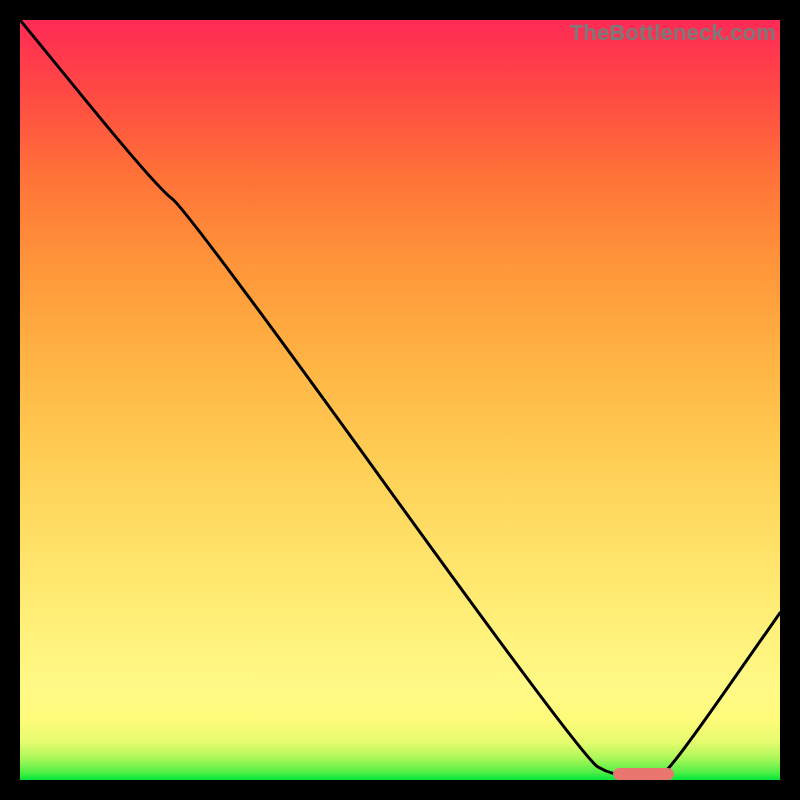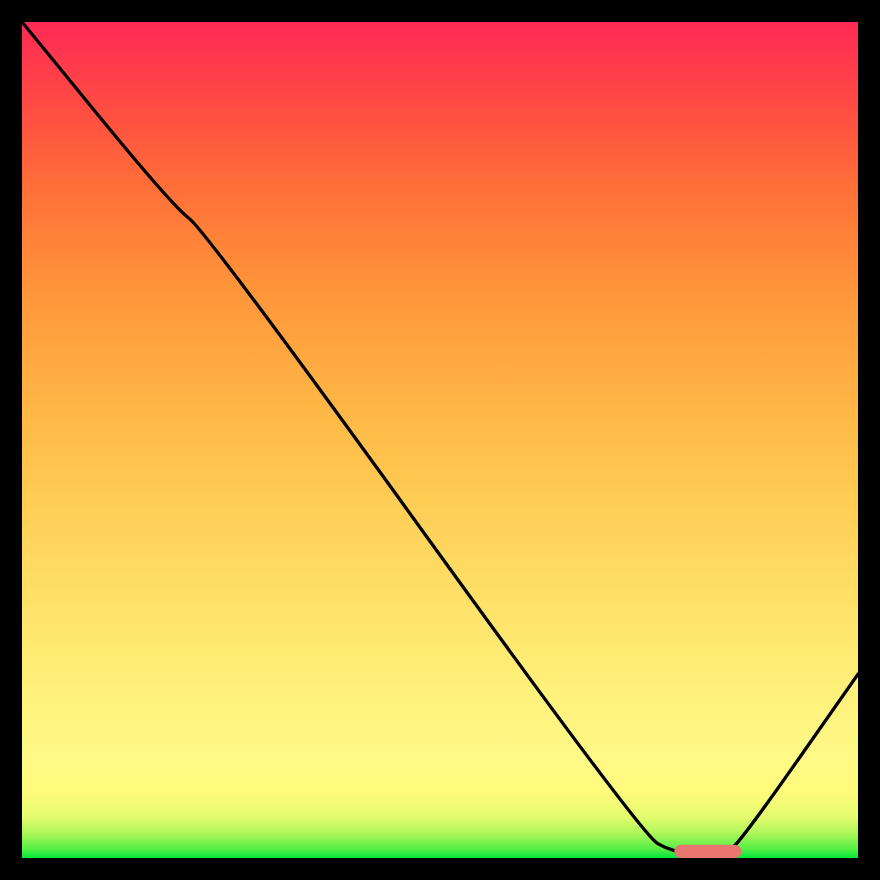--- a/index.html
+++ b/index.html
@@ -65,20 +65,21 @@
     border-radius: 6px;
     background: #e9766f;
   }
 </style>
 </head>
 <body>
 
 <div class="frame">
   <div class="plot-area">
 
+    <div class="watermark">TheBottleneck.com</div>
 
     <svg class="curve" viewBox="0 0 760 760" preserveAspectRatio="none">
       <path id="curve-path" d="M 0 0 Q 0 0 68.39999999999999 83.59999999999997 Q 136.79999999999998 167.19999999999993 152 178.59999999999997 Q 167.2 190 364.79999999999995 463.6 Q 562.4 737.2 577.6 746.7 Q 592.8000000000001 756.2 615.6 756.2 Q 638.4 756.2 646 750.5 Q 653.6 744.8 706.8 668.8 T 760 592.8" fill="none" stroke="#000000" stroke-width="3" stroke-linejoin="round" stroke-linecap="round"></path>
     </svg>
 
     <div id="marker" class="marker" style="left: 592.8px; width: 60.8px; top: 747.92px; background: rgb(233, 118, 111);"></div>
   </div>
 </div>
 
 </body></html>

